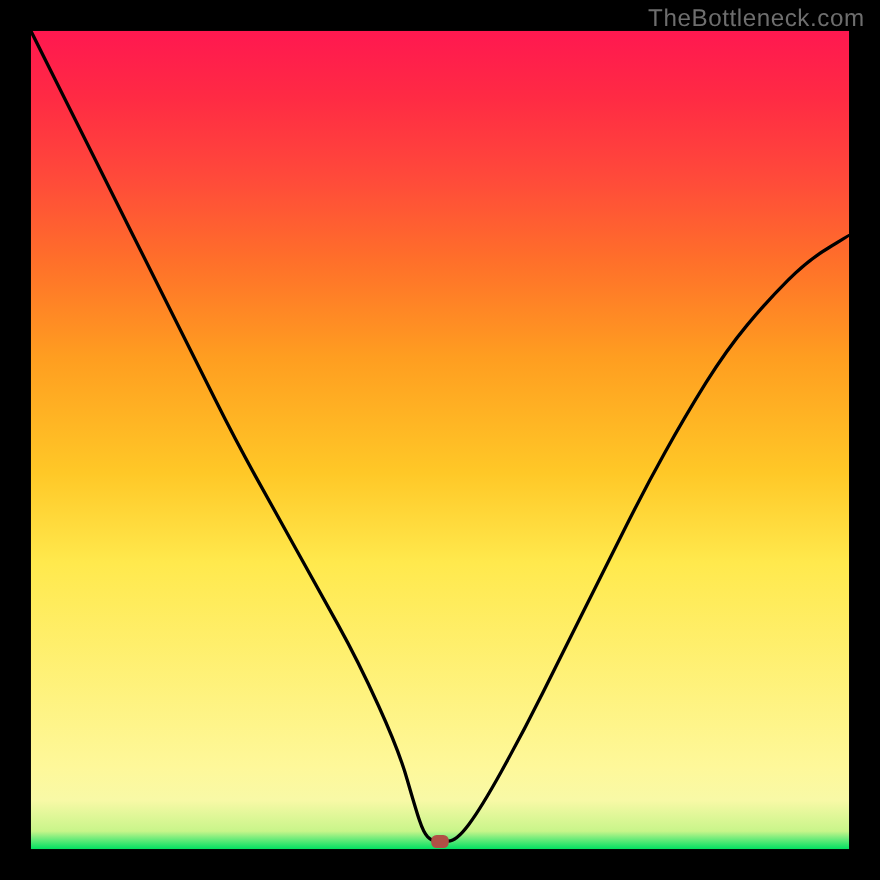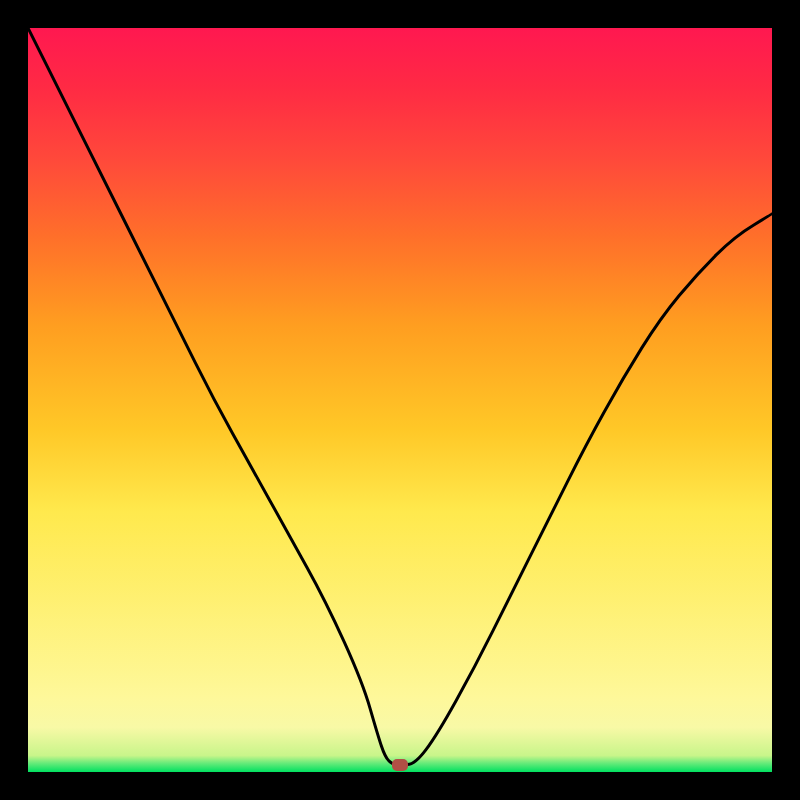--- a/index.html
+++ b/index.html
@@ -68,20 +68,21 @@
     border-radius: 5px;
     background: #b14f45;
     transform: translate(-50%, -50%);
   }
 </style>
 </head>
 <body>
 
 <div class="frame">
 
+  <div class="watermark">TheBottleneck.com</div>
 
   <div class="plot-area">
     <div class="gradient-bg"></div>
 
     <svg class="curve" viewBox="0 0 744 744" preserveAspectRatio="none">
       <path id="curve-path" d="M 0.0 0.0 Q 0.0 0.0 18.6 37.2 Q 37.2 74.4 55.8 111.6 Q 74.4 148.8 93.0 186.0 Q 111.6 223.2 130.2 260.4 Q 148.8 297.6 167.4 334.8 Q 186.0 372.0 204.6 405.5 Q 223.2 439.0 241.8 472.4 Q 260.4 505.9 279.0 539.4 Q 297.6 572.9 316.2 613.8 Q 334.8 654.7 342.2 680.8 Q 349.7 706.8 353.4 718.0 Q 357.1 729.1 360.8 732.8 Q 364.6 736.6 368.3 736.6 Q 372.0 736.6 379.4 736.6 Q 386.9 736.6 398.0 721.7 Q 409.2 706.8 427.8 673.3 Q 446.4 639.8 465.0 602.6 Q 483.6 565.4 502.2 528.2 Q 520.8 491.0 539.4 453.8 Q 558.0 416.6 576.6 383.2 Q 595.2 349.7 613.8 319.9 Q 632.4 290.2 651.0 267.8 Q 669.6 245.5 688.2 226.9 Q 706.8 208.3 725.4 197.2 T 744.0 186.0" fill="none" stroke="#000" stroke-width="3" stroke-linecap="round"></path>
     </svg>
 
     <div class="marker" id="marker" style="left: 372px; top: 736.56px; background: rgb(177, 79, 69);"></div>
   </div>

